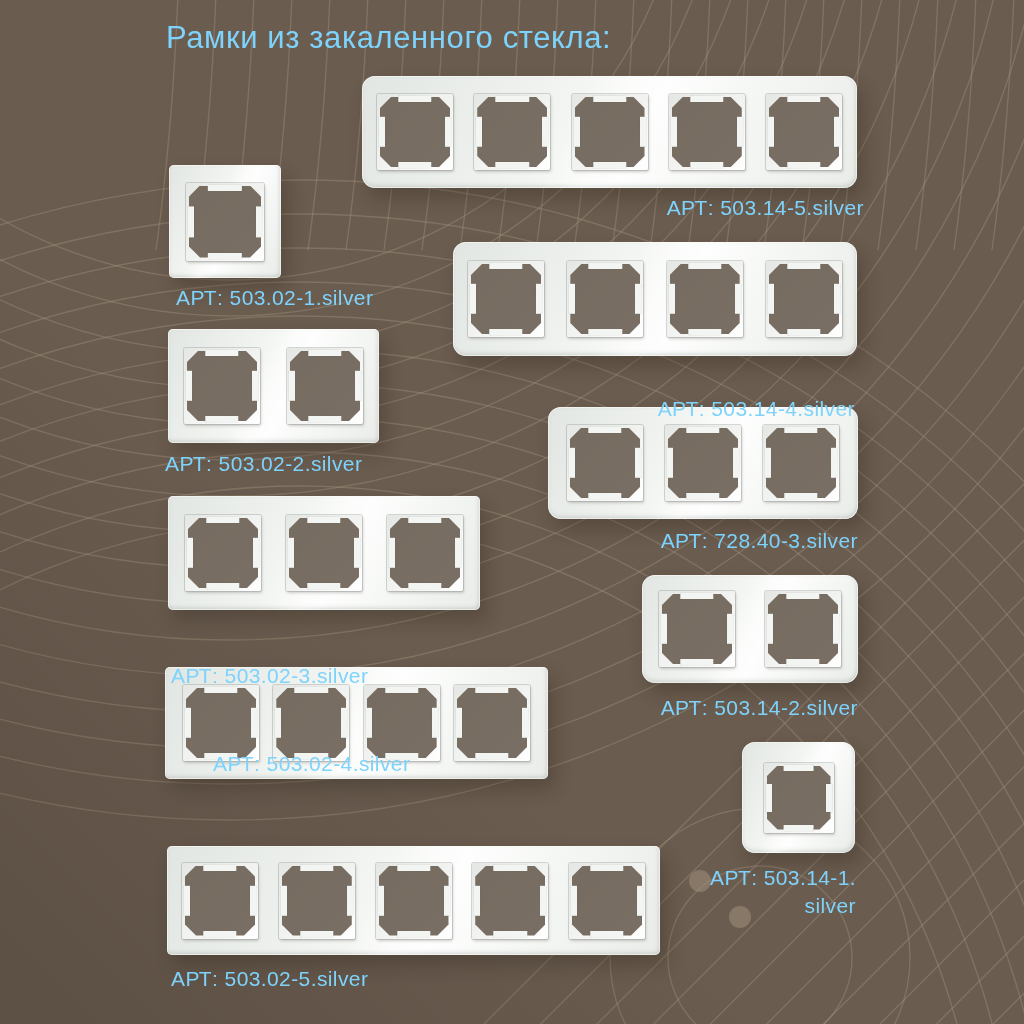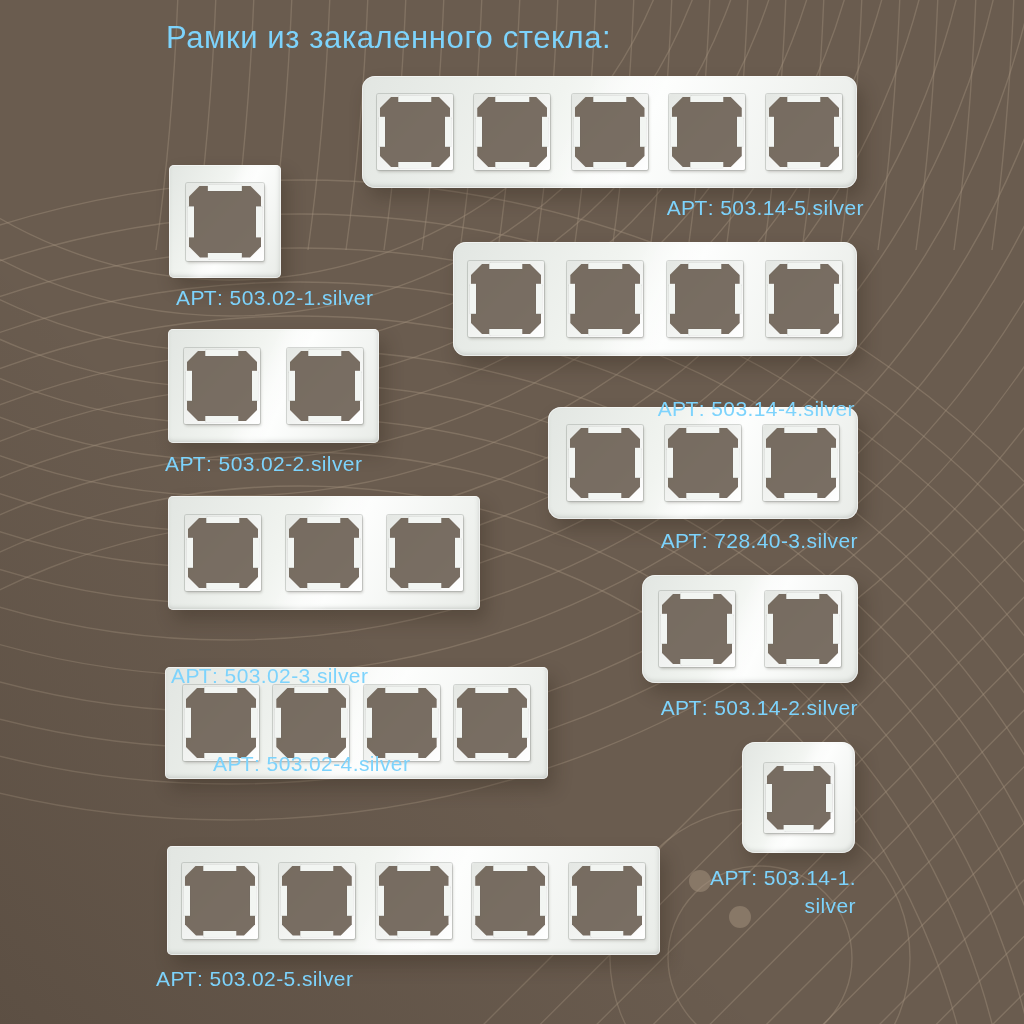--- a/index.html
+++ b/index.html
@@ -79,21 +79,21 @@
   .ln{display:block;line-height:28px;}
   .l0{right:160px;top:196px;}
   .l1{left:176px;top:286px;}
   .l2{right:169px;top:361px;margin-top:36px;}
   .l3{left:165px;top:452px;text-align:right;}
   .l4{right:166px;top:529px;}
   .l5{left:171px;top:625px;margin-top:39px;}
   .l6{right:166px;top:696px;text-align:right;}
   .l7{left:165px;top:752px;margin-left:48px;}
   .l8{right:168px;top:857px;margin-top:7px;}
-  .l9{left:156px;top:967px;}
+  .l9{left:171px;top:967px;}
 </style>
 </head>
 <body>
 
 <svg id="decor" class="decor" width="1024" height="1024" viewBox="0 0 1024 1024">
     <circle cx="230" cy="-180" r="460" class="tl"></circle>
     <circle cx="230" cy="-180" r="496" class="tl"></circle>
     <circle cx="230" cy="-180" r="532" class="tl"></circle>
     <circle cx="230" cy="-180" r="568" class="tl"></circle>
     <circle cx="230" cy="-180" r="604" class="tl"></circle>

